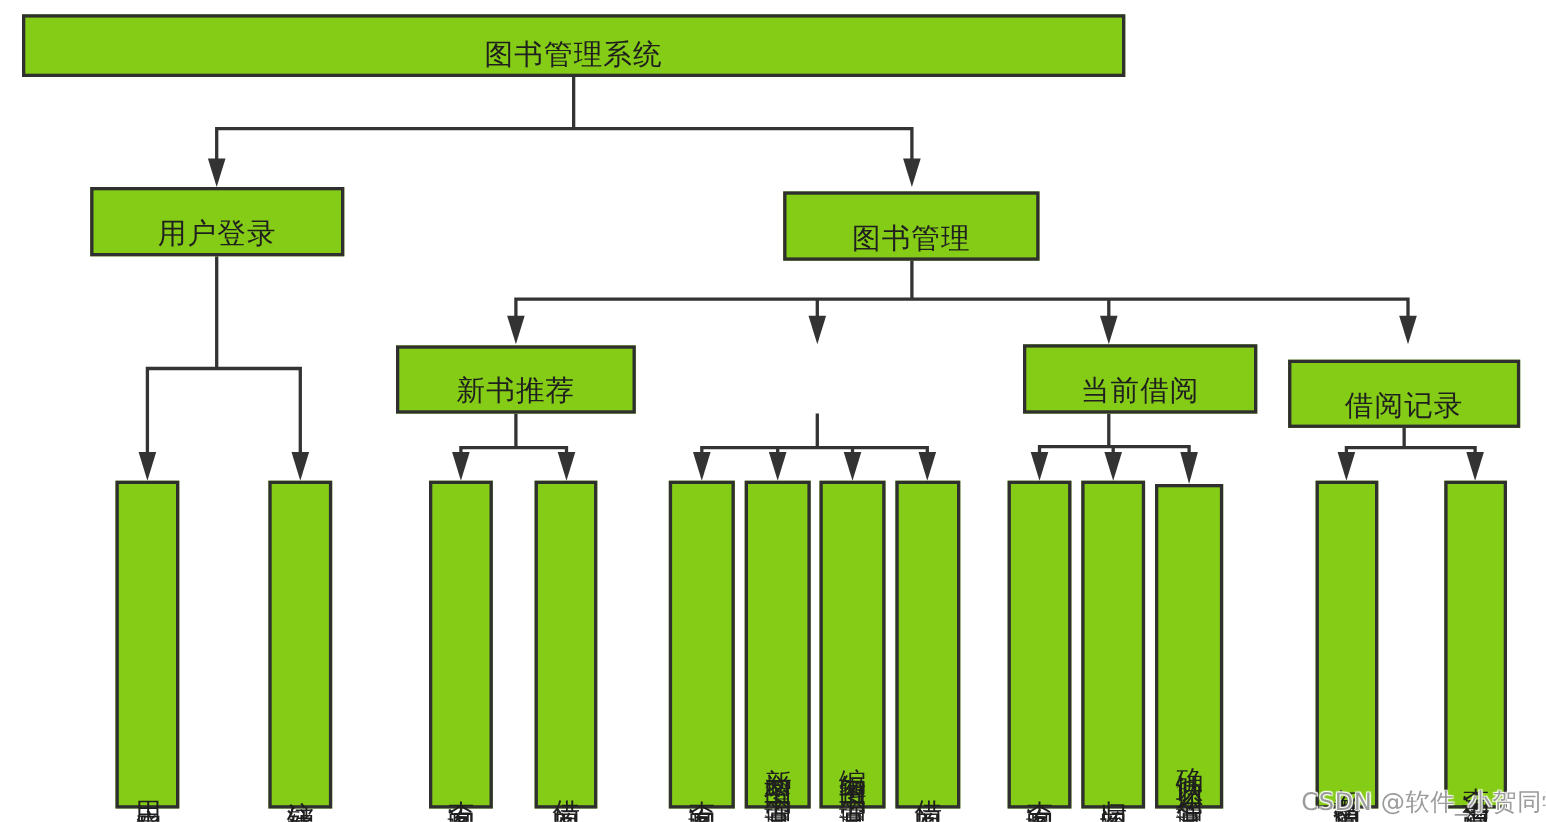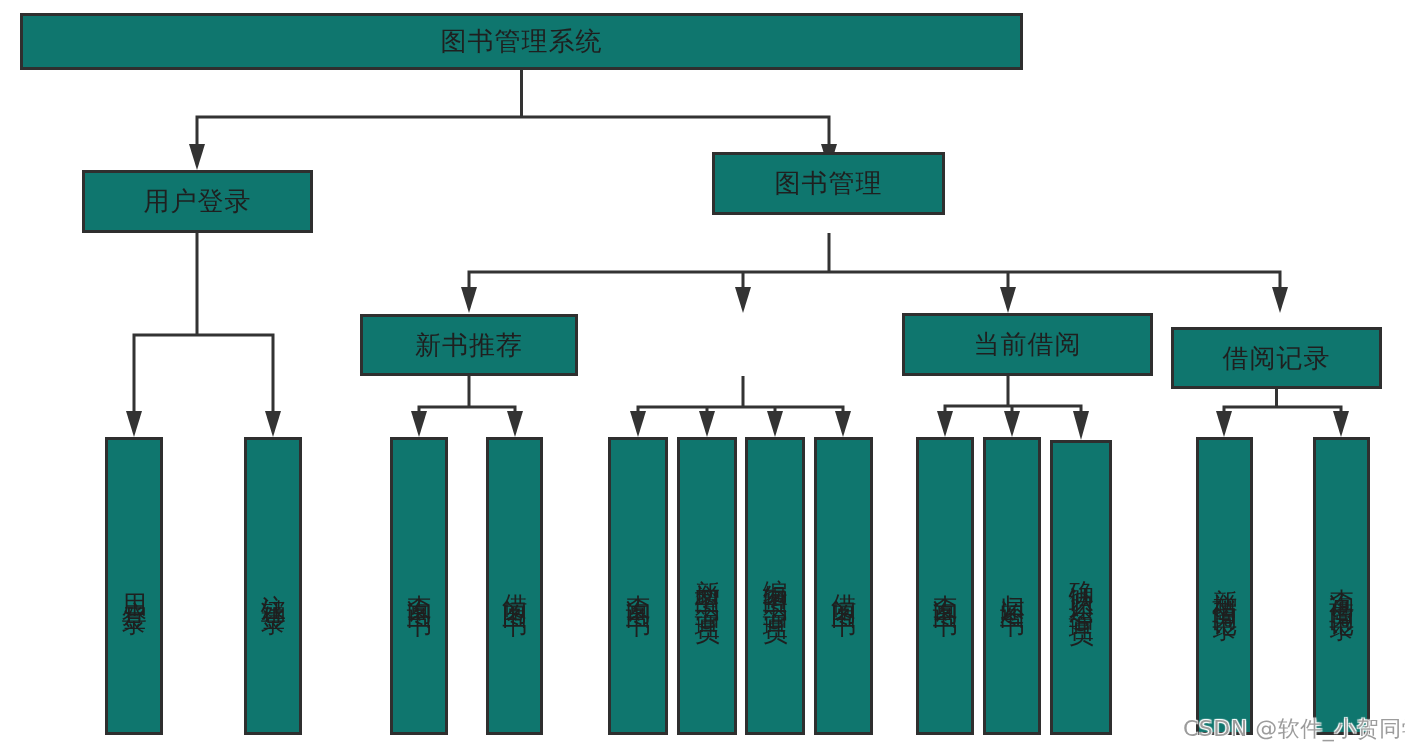--- a/index.html
+++ b/index.html
@@ -14,23 +14,23 @@
     width: 1405px; height: 747px;
     background: #ffffff;
   }
   .wires {
     position: absolute; left: 0; top: 0; z-index: 1;
   }
   .box {
     position: absolute;
     box-sizing: border-box;
     border: 3px solid #2f2f2f;
-    background: #0f766e;
+    background: #84cc16;
     display: flex;
-    align-items: center;
+    align-items: flex-end;
     justify-content: center;
     color: #1f1f1f;
     z-index: 2;
   }
   .box.h span {
     font-size: 26px;
     letter-spacing: 1px;
     white-space: nowrap;
   }
   .box.v .vtext {
@@ -100,28 +100,28 @@
     </g>
   </svg>
 
   <div class="box h" style="left:20px;top:13px;width:1003px;height:57px">
     <span>图书管理系统</span>
   </div>
 
   <div class="box h" style="left:82px;top:170px;width:231px;height:63px">
     <span>用户登录</span>
   </div>
-  <div class="box h" style="left:712px;top:152px;width:233px;height:63px">
+  <div class="box h" style="left:712px;top:174px;width:233px;height:63px">
     <span>图书管理</span>
   </div>
 
   <div class="box h" style="left:360px;top:314px;width:218px;height:62px">
     <span>新书推荐</span>
   </div>
-  <div class="box h" style="left:902px;top:313px;width:251px;height:63px">
+  <div class="box h" style="left:930px;top:313px;width:213px;height:63px">
     <span>当前借阅</span>
   </div>
   <div class="box h" style="left:1171px;top:327px;width:211px;height:62px">
     <span>借阅记录</span>
   </div>
 
   <div class="box v" style="left:105px;top:437px;width:58px;height:298px">
     <span class="vtext">用户登录</span>
   </div>
   <div class="box v" style="left:244px;top:437px;width:58px;height:298px">

